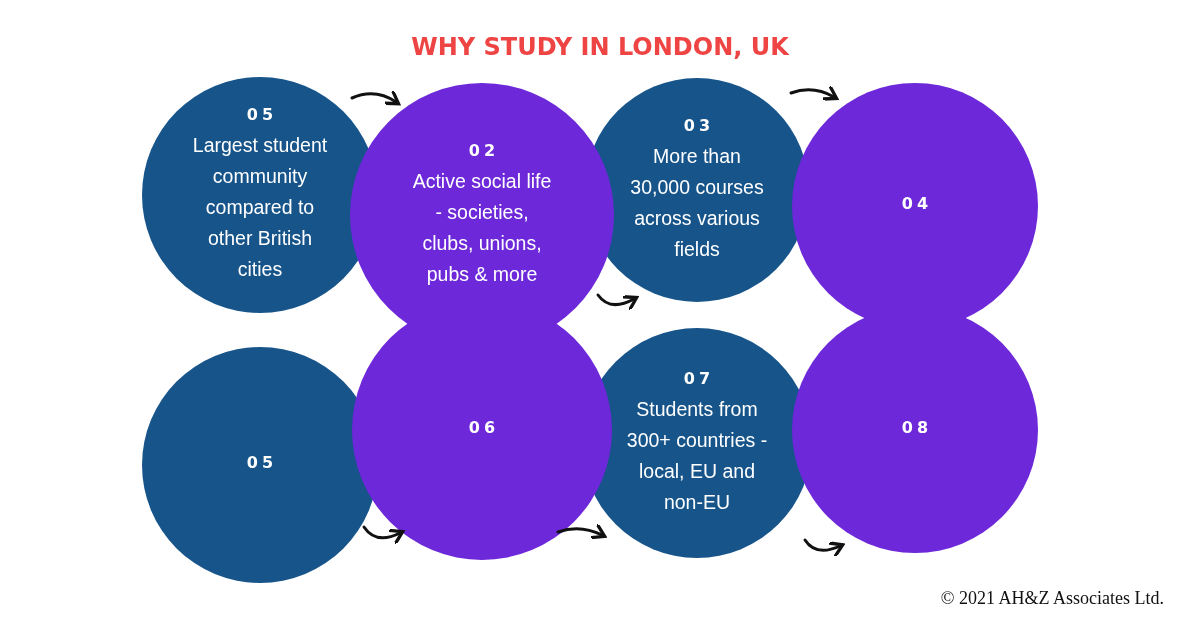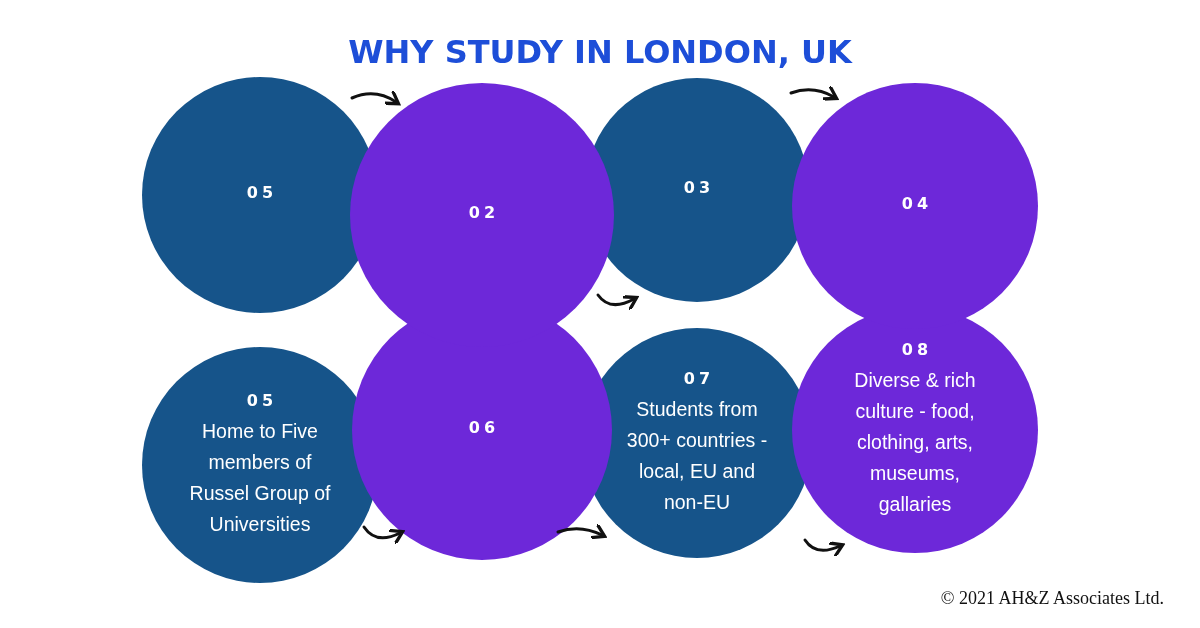--- a/index.html
+++ b/index.html
@@ -4,22 +4,22 @@
 <style>
   html, body { margin: 0; padding: 0; }
   body {
     width: 1200px; height: 628px; background: #ffffff;
     position: relative; overflow: hidden;
     font-family: "Liberation Sans", "DejaVu Sans", sans-serif;
   }
   .title {
     position: absolute; left: 0; top: 33px; width: 1200px;
     text-align: center; font-family: "DejaVu Sans", sans-serif;
-    font-weight: bold; font-size: 32px; letter-spacing: 0px;
-    color: #1d4ed8;
+    font-weight: bold; font-size: 24px; letter-spacing: 0px;
+    color: #ef4444;
   }
   .circle {
     position: absolute; border-radius: 50%;
     display: flex; flex-direction: column; align-items: center; justify-content: center;
     color: #ffffff; text-align: center; box-sizing: border-box;
   }
   .circle.dark { background: #16548A; }
   .circle.light { background: #6d28d9; }
   .num {
     font-family: "DejaVu Sans", sans-serif; font-weight: bold;
@@ -35,57 +35,61 @@
     font-family: "Liberation Serif", serif; font-size: 18px; color: #111111;
   }
 </style>
 </head>
 <body>
 
 <div class="title">WHY STUDY IN LONDON, UK</div>
 
 <div class="circle dark" style="left:142px; top:77px; width:236px; height:236px; padding-top:0px;">
   <div class="num">05</div>
+  <div class="text">Largest student
+community
+compared to
+other British
+cities</div>
 </div>
 
 <div class="circle dark" style="left:585px; top:78px; width:224px; height:224px; padding-top:0px;">
   <div class="num">03</div>
+  <div class="text">More than
+30,000 courses
+across various
+fields</div>
 </div>
 
 <div class="circle dark" style="left:142px; top:347px; width:236px; height:236px; padding-top:0px;">
   <div class="num">05</div>
-  <div class="text">Home to Five
-members of
-Russel Group of
-Universities</div>
 </div>
 
 <div class="circle dark" style="left:582px; top:328px; width:230px; height:230px; padding-top:0px;">
   <div class="num">07</div>
   <div class="text">Students from
 300+ countries -
 local, EU and
 non-EU</div>
 </div>
 
 <div class="circle light" style="left:352px; top:300px; width:260px; height:260px; padding-top:0px;">
   <div class="num">06</div>
 </div>
 
 <div class="circle light" style="left:350px; top:83px; width:264px; height:264px; padding-top:0px;">
   <div class="num">02</div>
+  <div class="text">Active social life
+- societies,
+clubs, unions,
+pubs &amp; more</div>
 </div>
 
 <div class="circle light" style="left:792px; top:307px; width:246px; height:246px; padding-top:0px;">
   <div class="num">08</div>
-  <div class="text">Diverse &amp; rich
-culture - food,
-clothing, arts,
-museums,
-gallaries</div>
 </div>
 
 <div class="circle light" style="left:792px; top:83px; width:246px; height:246px; padding-top:0px;">
   <div class="num">04</div>
 </div>
 
 <svg class="arrows" viewBox="0 0 1200 628">
   <defs>
     <marker id="ah" viewBox="0 0 10 10" refX="6" refY="5" markerWidth="5" markerHeight="5" orient="auto-start-reverse">
       <path d="M0,0 L8,5 L0,10" fill="none" stroke="#111" stroke-width="2.2" stroke-linecap="round"></path>

